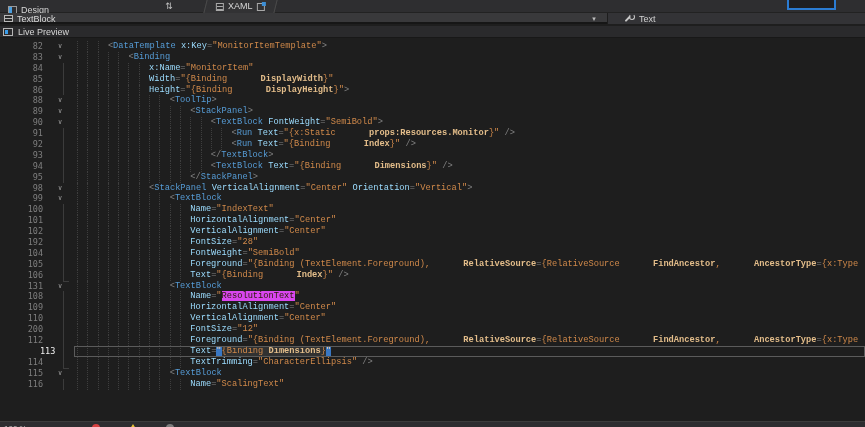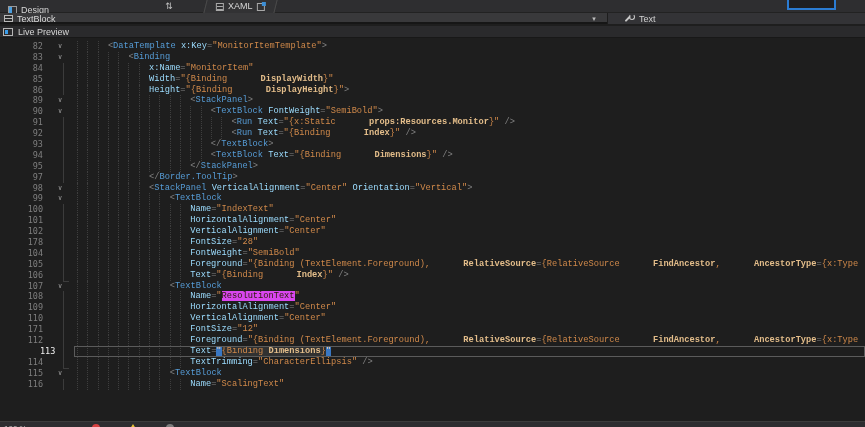--- a/index.html
+++ b/index.html
@@ -103,42 +103,42 @@
     <span class="icoMon"></span>
     <span class="lbl">Live Preview</span>
   </div>
 
   <div class="editor">
       <div class="code-row"><span class="ln">82</span><span class="fold v"></span><span class="code-wrap"><i class="g"></i><i class="g"></i><i class="g"></i><span class="tk-d">&lt;</span><span class="tk-el">DataTemplate</span><span class="tk-n"> </span><span class="tk-at">x:Key</span><span class="tk-d">=</span><span class="tk-s">"MonitorItemTemplate"</span><span class="tk-d">&gt;</span></span></div>
       <div class="code-row"><span class="ln">83</span><span class="fold v"></span><span class="code-wrap"><i class="g"></i><i class="g"></i><i class="g"></i><i class="g"></i><i class="g"></i><span class="tk-d">&lt;</span><span class="tk-el">Binding</span></span></div>
       <div class="code-row"><span class="ln">84</span><span class="fold p"></span><span class="code-wrap"><i class="g"></i><i class="g"></i><i class="g"></i><i class="g"></i><i class="g"></i><i class="g"></i><i class="g"></i><span class="tk-at">x:Name</span><span class="tk-d">=</span><span class="tk-s">"MonitorItem"</span></span></div>
       <div class="code-row"><span class="ln">85</span><span class="fold p"></span><span class="code-wrap"><i class="g"></i><i class="g"></i><i class="g"></i><i class="g"></i><i class="g"></i><i class="g"></i><i class="g"></i><span class="tk-at">Width</span><span class="tk-d">=</span><span class="tk-s">"{Binding </span><span class="tk-b">DisplayWidth</span><span class="tk-s">}"</span></span></div>
       <div class="code-row"><span class="ln">86</span><span class="fold p"></span><span class="code-wrap"><i class="g"></i><i class="g"></i><i class="g"></i><i class="g"></i><i class="g"></i><i class="g"></i><i class="g"></i><span class="tk-at">Height</span><span class="tk-d">=</span><span class="tk-s">"{Binding </span><span class="tk-b">DisplayHeight</span><span class="tk-s">}"</span><span class="tk-d">&gt;</span></span></div>
+      <div class="code-row"><span class="ln">88</span><span class="fold v"></span><span class="code-wrap"><i class="g"></i><i class="g"></i><i class="g"></i><i class="g"></i><i class="g"></i><i class="g"></i><i class="g"></i><i class="g"></i><i class="g"></i><span class="tk-d">&lt;</span><span class="tk-el">ToolTip</span><span class="tk-d">&gt;</span></span></div>
       <div class="code-row"><span class="ln">89</span><span class="fold v"></span><span class="code-wrap"><i class="g"></i><i class="g"></i><i class="g"></i><i class="g"></i><i class="g"></i><i class="g"></i><i class="g"></i><i class="g"></i><i class="g"></i><i class="g"></i><i class="g"></i><span class="tk-d">&lt;</span><span class="tk-el">StackPanel</span><span class="tk-d">&gt;</span></span></div>
       <div class="code-row"><span class="ln">90</span><span class="fold v"></span><span class="code-wrap"><i class="g"></i><i class="g"></i><i class="g"></i><i class="g"></i><i class="g"></i><i class="g"></i><i class="g"></i><i class="g"></i><i class="g"></i><i class="g"></i><i class="g"></i><i class="g"></i><i class="g"></i><span class="tk-d">&lt;</span><span class="tk-el">TextBlock</span><span class="tk-n"> </span><span class="tk-at">FontWeight</span><span class="tk-d">=</span><span class="tk-s">"SemiBold"</span><span class="tk-d">&gt;</span></span></div>
       <div class="code-row"><span class="ln">91</span><span class="fold p"></span><span class="code-wrap"><i class="g"></i><i class="g"></i><i class="g"></i><i class="g"></i><i class="g"></i><i class="g"></i><i class="g"></i><i class="g"></i><i class="g"></i><i class="g"></i><i class="g"></i><i class="g"></i><i class="g"></i><i class="g"></i><i class="g"></i><span class="tk-d">&lt;</span><span class="tk-el">Run</span><span class="tk-n"> </span><span class="tk-at">Text</span><span class="tk-d">=</span><span class="tk-s">"{x:Static </span><span class="tk-b">props:Resources.Monitor</span><span class="tk-s">}"</span><span class="tk-n"> </span><span class="tk-d">/&gt;</span></span></div>
       <div class="code-row"><span class="ln">92</span><span class="fold p"></span><span class="code-wrap"><i class="g"></i><i class="g"></i><i class="g"></i><i class="g"></i><i class="g"></i><i class="g"></i><i class="g"></i><i class="g"></i><i class="g"></i><i class="g"></i><i class="g"></i><i class="g"></i><i class="g"></i><i class="g"></i><i class="g"></i><span class="tk-d">&lt;</span><span class="tk-el">Run</span><span class="tk-n"> </span><span class="tk-at">Text</span><span class="tk-d">=</span><span class="tk-s">"{Binding </span><span class="tk-b">Index</span><span class="tk-s">}"</span><span class="tk-n"> </span><span class="tk-d">/&gt;</span></span></div>
       <div class="code-row"><span class="ln">93</span><span class="fold p"></span><span class="code-wrap"><i class="g"></i><i class="g"></i><i class="g"></i><i class="g"></i><i class="g"></i><i class="g"></i><i class="g"></i><i class="g"></i><i class="g"></i><i class="g"></i><i class="g"></i><i class="g"></i><i class="g"></i><span class="tk-d">&lt;/</span><span class="tk-el">TextBlock</span><span class="tk-d">&gt;</span></span></div>
       <div class="code-row"><span class="ln">94</span><span class="fold p"></span><span class="code-wrap"><i class="g"></i><i class="g"></i><i class="g"></i><i class="g"></i><i class="g"></i><i class="g"></i><i class="g"></i><i class="g"></i><i class="g"></i><i class="g"></i><i class="g"></i><i class="g"></i><i class="g"></i><span class="tk-d">&lt;</span><span class="tk-el">TextBlock</span><span class="tk-n"> </span><span class="tk-at">Text</span><span class="tk-d">=</span><span class="tk-s">"{Binding </span><span class="tk-b">Dimensions</span><span class="tk-s">}"</span><span class="tk-n"> </span><span class="tk-d">/&gt;</span></span></div>
       <div class="code-row"><span class="ln">95</span><span class="fold p"></span><span class="code-wrap"><i class="g"></i><i class="g"></i><i class="g"></i><i class="g"></i><i class="g"></i><i class="g"></i><i class="g"></i><i class="g"></i><i class="g"></i><i class="g"></i><i class="g"></i><span class="tk-d">&lt;/</span><span class="tk-el">StackPanel</span><span class="tk-d">&gt;</span></span></div>
-      <div class="code-row"><span class="ln">97</span><span class="fold p"></span><span class="code-wrap"><i class="g"></i><i class="g"></i><i class="g"></i><i class="g"></i><i class="g"></i><i class="g"></i><i class="g"></i><span class="tk-d">&lt;/</span><span class="tk-el">Border.ToolTip</span><span class="tk-d">&gt;</span></span></div>
       <div class="code-row"><span class="ln">98</span><span class="fold v"></span><span class="code-wrap"><i class="g"></i><i class="g"></i><i class="g"></i><i class="g"></i><i class="g"></i><i class="g"></i><i class="g"></i><span class="tk-d">&lt;</span><span class="tk-el">StackPanel</span><span class="tk-n"> </span><span class="tk-at">VerticalAlignment</span><span class="tk-d">=</span><span class="tk-s">"Center"</span><span class="tk-n"> </span><span class="tk-at">Orientation</span><span class="tk-d">=</span><span class="tk-s">"Vertical"</span><span class="tk-d">&gt;</span></span></div>
       <div class="code-row"><span class="ln">99</span><span class="fold v"></span><span class="code-wrap"><i class="g"></i><i class="g"></i><i class="g"></i><i class="g"></i><i class="g"></i><i class="g"></i><i class="g"></i><i class="g"></i><i class="g"></i><span class="tk-d">&lt;</span><span class="tk-el">TextBlock</span></span></div>
       <div class="code-row"><span class="ln">100</span><span class="fold p"></span><span class="code-wrap"><i class="g"></i><i class="g"></i><i class="g"></i><i class="g"></i><i class="g"></i><i class="g"></i><i class="g"></i><i class="g"></i><i class="g"></i><i class="g"></i><i class="g"></i><span class="tk-at">Name</span><span class="tk-d">=</span><span class="tk-s">"IndexText"</span></span></div>
       <div class="code-row"><span class="ln">101</span><span class="fold p"></span><span class="code-wrap"><i class="g"></i><i class="g"></i><i class="g"></i><i class="g"></i><i class="g"></i><i class="g"></i><i class="g"></i><i class="g"></i><i class="g"></i><i class="g"></i><i class="g"></i><span class="tk-at">HorizontalAlignment</span><span class="tk-d">=</span><span class="tk-s">"Center"</span></span></div>
       <div class="code-row"><span class="ln">102</span><span class="fold p"></span><span class="code-wrap"><i class="g"></i><i class="g"></i><i class="g"></i><i class="g"></i><i class="g"></i><i class="g"></i><i class="g"></i><i class="g"></i><i class="g"></i><i class="g"></i><i class="g"></i><span class="tk-at">VerticalAlignment</span><span class="tk-d">=</span><span class="tk-s">"Center"</span></span></div>
-      <div class="code-row"><span class="ln">178</span><span class="fold p"></span><span class="code-wrap"><i class="g"></i><i class="g"></i><i class="g"></i><i class="g"></i><i class="g"></i><i class="g"></i><i class="g"></i><i class="g"></i><i class="g"></i><i class="g"></i><i class="g"></i><span class="tk-at">FontSize</span><span class="tk-d">=</span><span class="tk-s">"28"</span></span></div>
+      <div class="code-row"><span class="ln">192</span><span class="fold p"></span><span class="code-wrap"><i class="g"></i><i class="g"></i><i class="g"></i><i class="g"></i><i class="g"></i><i class="g"></i><i class="g"></i><i class="g"></i><i class="g"></i><i class="g"></i><i class="g"></i><span class="tk-at">FontSize</span><span class="tk-d">=</span><span class="tk-s">"28"</span></span></div>
       <div class="code-row"><span class="ln">104</span><span class="fold p"></span><span class="code-wrap"><i class="g"></i><i class="g"></i><i class="g"></i><i class="g"></i><i class="g"></i><i class="g"></i><i class="g"></i><i class="g"></i><i class="g"></i><i class="g"></i><i class="g"></i><span class="tk-at">FontWeight</span><span class="tk-d">=</span><span class="tk-s">"SemiBold"</span></span></div>
       <div class="code-row"><span class="ln">105</span><span class="fold p"></span><span class="code-wrap"><i class="g"></i><i class="g"></i><i class="g"></i><i class="g"></i><i class="g"></i><i class="g"></i><i class="g"></i><i class="g"></i><i class="g"></i><i class="g"></i><i class="g"></i><span class="tk-at">Foreground</span><span class="tk-d">=</span><span class="tk-s">"{Binding (TextElement.Foreground), </span><span class="tk-b">RelativeSource</span><span class="tk-d">=</span><span class="tk-s">{RelativeSource </span><span class="tk-b">FindAncestor</span><span class="tk-s">, </span><span class="tk-b">AncestorType</span><span class="tk-d">=</span><span class="tk-s">{x:Type </span><span class="tk-b">ContentPresenter</span></span></div>
       <div class="code-row"><span class="ln">106</span><span class="fold L"></span><span class="code-wrap"><i class="g"></i><i class="g"></i><i class="g"></i><i class="g"></i><i class="g"></i><i class="g"></i><i class="g"></i><i class="g"></i><i class="g"></i><i class="g"></i><i class="g"></i><span class="tk-at">Text</span><span class="tk-d">=</span><span class="tk-s">"{Binding </span><span class="tk-b">Index</span><span class="tk-s">}"</span><span class="tk-n"> </span><span class="tk-d">/&gt;</span></span></div>
-      <div class="code-row"><span class="ln">107</span><span class="fold v"></span><span class="code-wrap"><i class="g"></i><i class="g"></i><i class="g"></i><i class="g"></i><i class="g"></i><i class="g"></i><i class="g"></i><i class="g"></i><i class="g"></i><span class="tk-d">&lt;</span><span class="tk-el">TextBlock</span></span></div>
+      <div class="code-row"><span class="ln">131</span><span class="fold v"></span><span class="code-wrap"><i class="g"></i><i class="g"></i><i class="g"></i><i class="g"></i><i class="g"></i><i class="g"></i><i class="g"></i><i class="g"></i><i class="g"></i><span class="tk-d">&lt;</span><span class="tk-el">TextBlock</span></span></div>
       <div class="code-row"><span class="ln">108</span><span class="fold p"></span><span class="code-wrap"><i class="g"></i><i class="g"></i><i class="g"></i><i class="g"></i><i class="g"></i><i class="g"></i><i class="g"></i><i class="g"></i><i class="g"></i><i class="g"></i><i class="g"></i><span class="tk-at">Name</span><span class="tk-d">=</span><span class="tk-s">"</span><span class="tk-hl">ResolutionText</span><span class="tk-s">"</span></span></div>
       <div class="code-row"><span class="ln">109</span><span class="fold p"></span><span class="code-wrap"><i class="g"></i><i class="g"></i><i class="g"></i><i class="g"></i><i class="g"></i><i class="g"></i><i class="g"></i><i class="g"></i><i class="g"></i><i class="g"></i><i class="g"></i><span class="tk-at">HorizontalAlignment</span><span class="tk-d">=</span><span class="tk-s">"Center"</span></span></div>
       <div class="code-row"><span class="ln">110</span><span class="fold p"></span><span class="code-wrap"><i class="g"></i><i class="g"></i><i class="g"></i><i class="g"></i><i class="g"></i><i class="g"></i><i class="g"></i><i class="g"></i><i class="g"></i><i class="g"></i><i class="g"></i><span class="tk-at">VerticalAlignment</span><span class="tk-d">=</span><span class="tk-s">"Center"</span></span></div>
-      <div class="code-row"><span class="ln">171</span><span class="fold p"></span><span class="code-wrap"><i class="g"></i><i class="g"></i><i class="g"></i><i class="g"></i><i class="g"></i><i class="g"></i><i class="g"></i><i class="g"></i><i class="g"></i><i class="g"></i><i class="g"></i><span class="tk-at">FontSize</span><span class="tk-d">=</span><span class="tk-s">"12"</span></span></div>
+      <div class="code-row"><span class="ln">200</span><span class="fold p"></span><span class="code-wrap"><i class="g"></i><i class="g"></i><i class="g"></i><i class="g"></i><i class="g"></i><i class="g"></i><i class="g"></i><i class="g"></i><i class="g"></i><i class="g"></i><i class="g"></i><span class="tk-at">FontSize</span><span class="tk-d">=</span><span class="tk-s">"12"</span></span></div>
       <div class="code-row"><span class="ln">112</span><span class="fold p"></span><span class="code-wrap"><i class="g"></i><i class="g"></i><i class="g"></i><i class="g"></i><i class="g"></i><i class="g"></i><i class="g"></i><i class="g"></i><i class="g"></i><i class="g"></i><i class="g"></i><span class="tk-at">Foreground</span><span class="tk-d">=</span><span class="tk-s">"{Binding (TextElement.Foreground), </span><span class="tk-b">RelativeSource</span><span class="tk-d">=</span><span class="tk-s">{RelativeSource </span><span class="tk-b">FindAncestor</span><span class="tk-s">, </span><span class="tk-b">AncestorType</span><span class="tk-d">=</span><span class="tk-s">{x:Type </span><span class="tk-b">ContentPresenter</span></span></div>
       <div class="code-row cur"><span class="ln">113</span><span class="fold p"></span><span class="code-wrap"><i class="g"></i><i class="g"></i><i class="g"></i><i class="g"></i><i class="g"></i><i class="g"></i><i class="g"></i><i class="g"></i><i class="g"></i><i class="g"></i><i class="g"></i><span class="tk-at">Text</span><span class="tk-d">=</span><span class="tk-sq">"</span><span class="tk-sm">{Binding </span><span class="tk-bm">Dimensions</span><span class="tk-sm">}</span><span class="tk-sq">"</span></span></div>
       <div class="code-row"><span class="ln">114</span><span class="fold L"></span><span class="code-wrap"><i class="g"></i><i class="g"></i><i class="g"></i><i class="g"></i><i class="g"></i><i class="g"></i><i class="g"></i><i class="g"></i><i class="g"></i><i class="g"></i><i class="g"></i><span class="tk-at">TextTrimming</span><span class="tk-d">=</span><span class="tk-s">"CharacterEllipsis"</span><span class="tk-n"> </span><span class="tk-d">/&gt;</span></span></div>
       <div class="code-row"><span class="ln">115</span><span class="fold v"></span><span class="code-wrap"><i class="g"></i><i class="g"></i><i class="g"></i><i class="g"></i><i class="g"></i><i class="g"></i><i class="g"></i><i class="g"></i><i class="g"></i><span class="tk-d">&lt;</span><span class="tk-el">TextBlock</span></span></div>
       <div class="code-row"><span class="ln">116</span><span class="fold p"></span><span class="code-wrap"><i class="g"></i><i class="g"></i><i class="g"></i><i class="g"></i><i class="g"></i><i class="g"></i><i class="g"></i><i class="g"></i><i class="g"></i><i class="g"></i><i class="g"></i><span class="tk-at">Name</span><span class="tk-d">=</span><span class="tk-s">"ScalingText"</span></span></div>
     </div>
 
   <div class="statusBar">
     <span class="zoom">100 %</span>
     <span class="icoErr">×</span>

